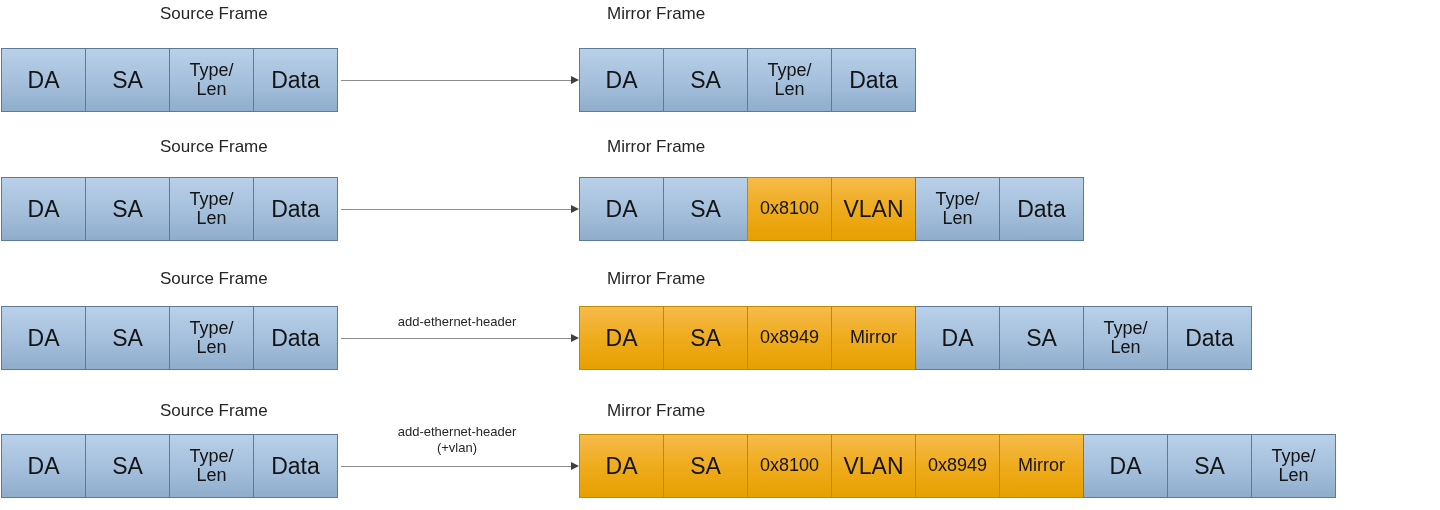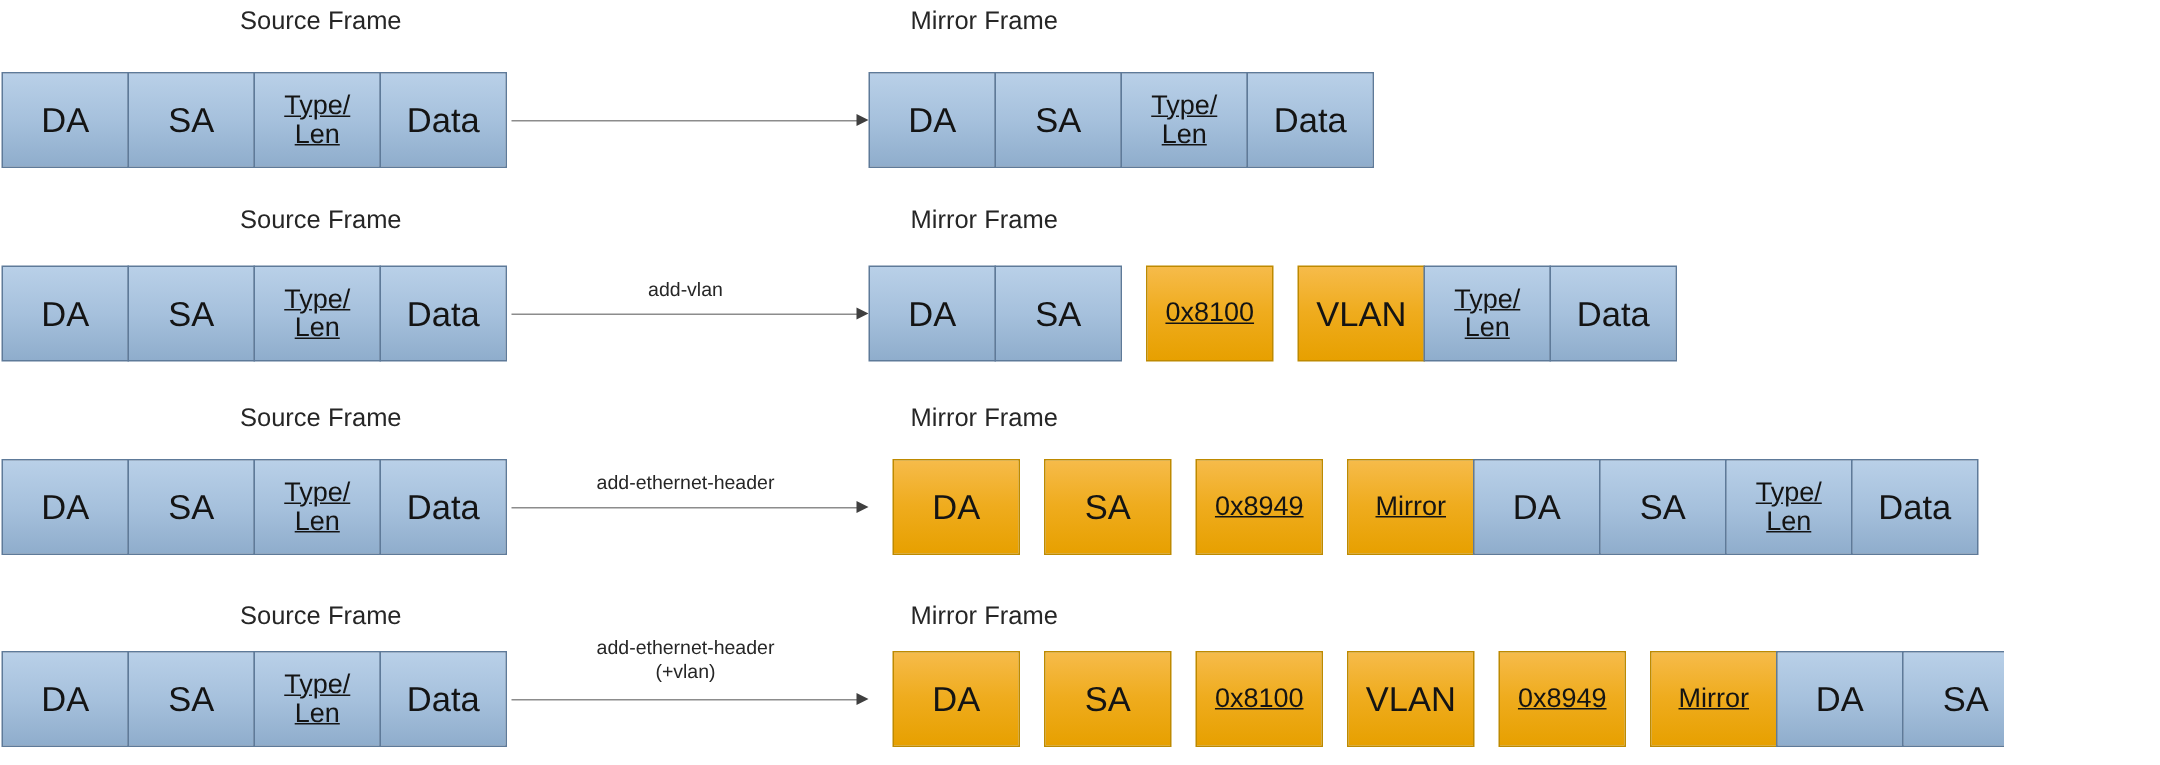--- a/index.html
+++ b/index.html
@@ -25,24 +25,23 @@
     display:flex; align-items:center; justify-content:center;
     text-align:center; white-space:pre-line;
     border:1px solid var(--blue-border);
     background:linear-gradient(180deg, var(--blue-top) 0%, var(--blue-mid) 52%, var(--blue-bot) 100%);
     color:#141414;
   }
   .cell:first-child{margin-left:0;}
   .cell.orange{
     border-color:var(--orange-border);
     background:linear-gradient(180deg, var(--orange-top) 0%, var(--orange-mid) 48%, var(--orange-bot) 100%);
-    margin-left:16px;
   }
   .cell.big{font-size:23px; line-height:1.05;}
-  .cell.small{font-size:18px; line-height:1.08;text-decoration:underline;}
+  .cell.small{font-size:18px; line-height:1.08;}
   .arrow-line{
     position:absolute; height:1px; width:231px; left:341px;
     background:var(--arrow-line);
   }
   .arrow-head{
     position:absolute; left:571px; width:0; height:0;
     border-top:4px solid transparent; border-bottom:4px solid transparent;
     border-left:8px solid var(--arrow-head);
   }
   .arrow-label{
@@ -69,21 +68,20 @@
   <div class="frame" style="top:48px; left:579px;">
       <div class="cell blue big">DA</div>
       <div class="cell blue big">SA</div>
       <div class="cell blue small">Type/
 Len</div>
       <div class="cell blue big">Data</div>
     </div>
 
   <div class="frame-title" style="top:137px; left:160px;">Source Frame</div>
   <div class="frame-title" style="top:137px; left:607px;">Mirror Frame</div>
-  <div class="arrow-label" style="top:185px;">add-vlan</div>
   <div class="arrow-line" style="top:209px;"></div>
   <div class="arrow-head" style="top:205px;"></div>
   <div class="frame" style="top:177px; left:1px;">
       <div class="cell blue big">DA</div>
       <div class="cell blue big">SA</div>
       <div class="cell blue small">Type/
 Len</div>
       <div class="cell blue big">Data</div>
     </div>
   <div class="frame" style="top:177px; left:579px;">

